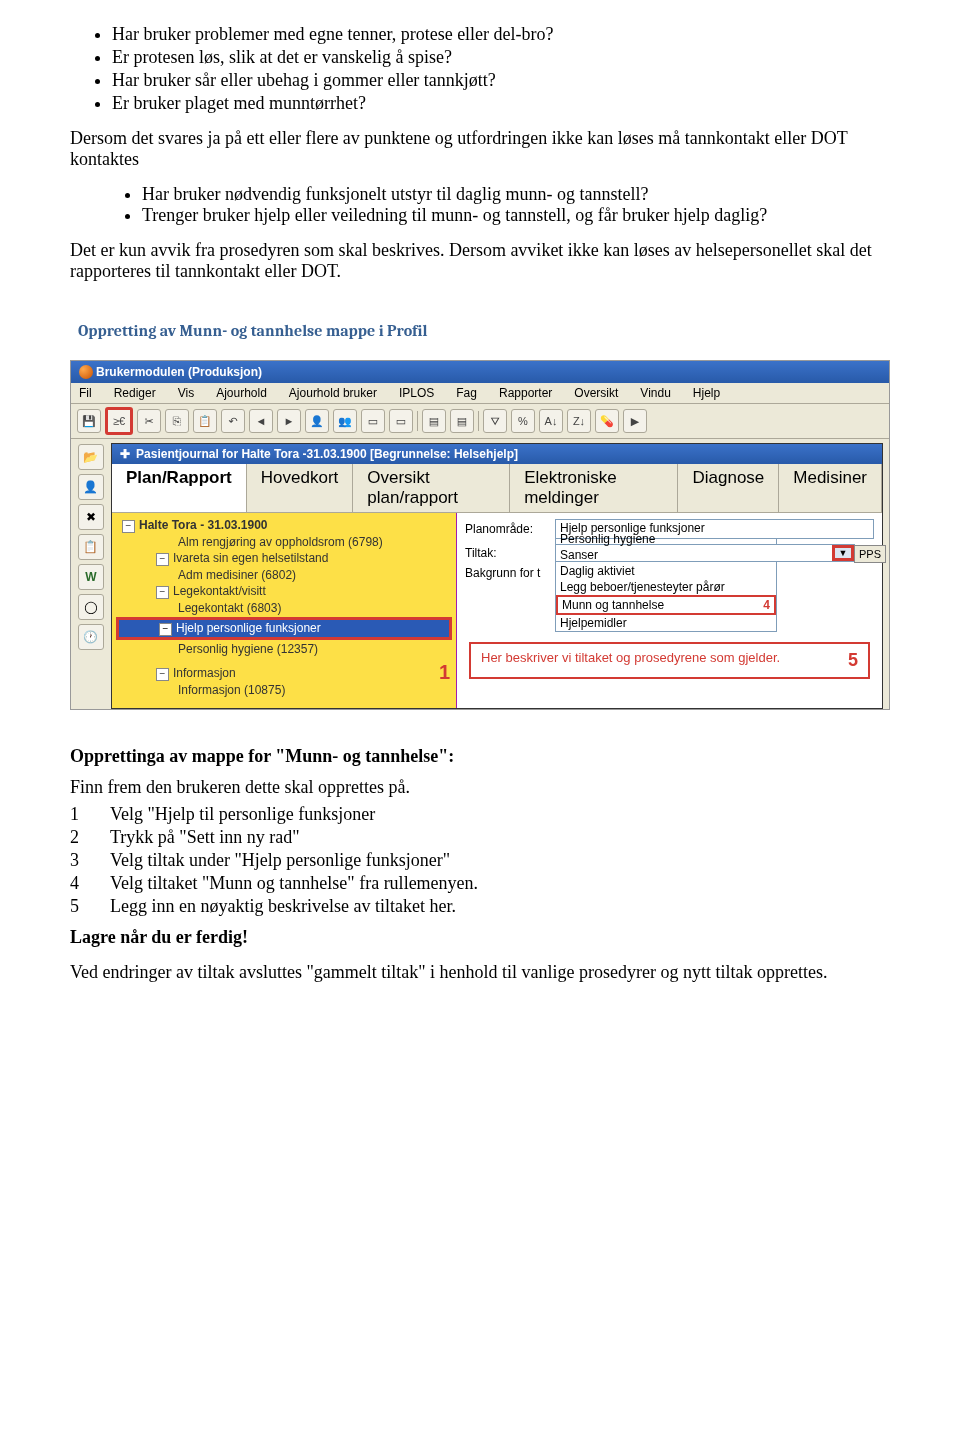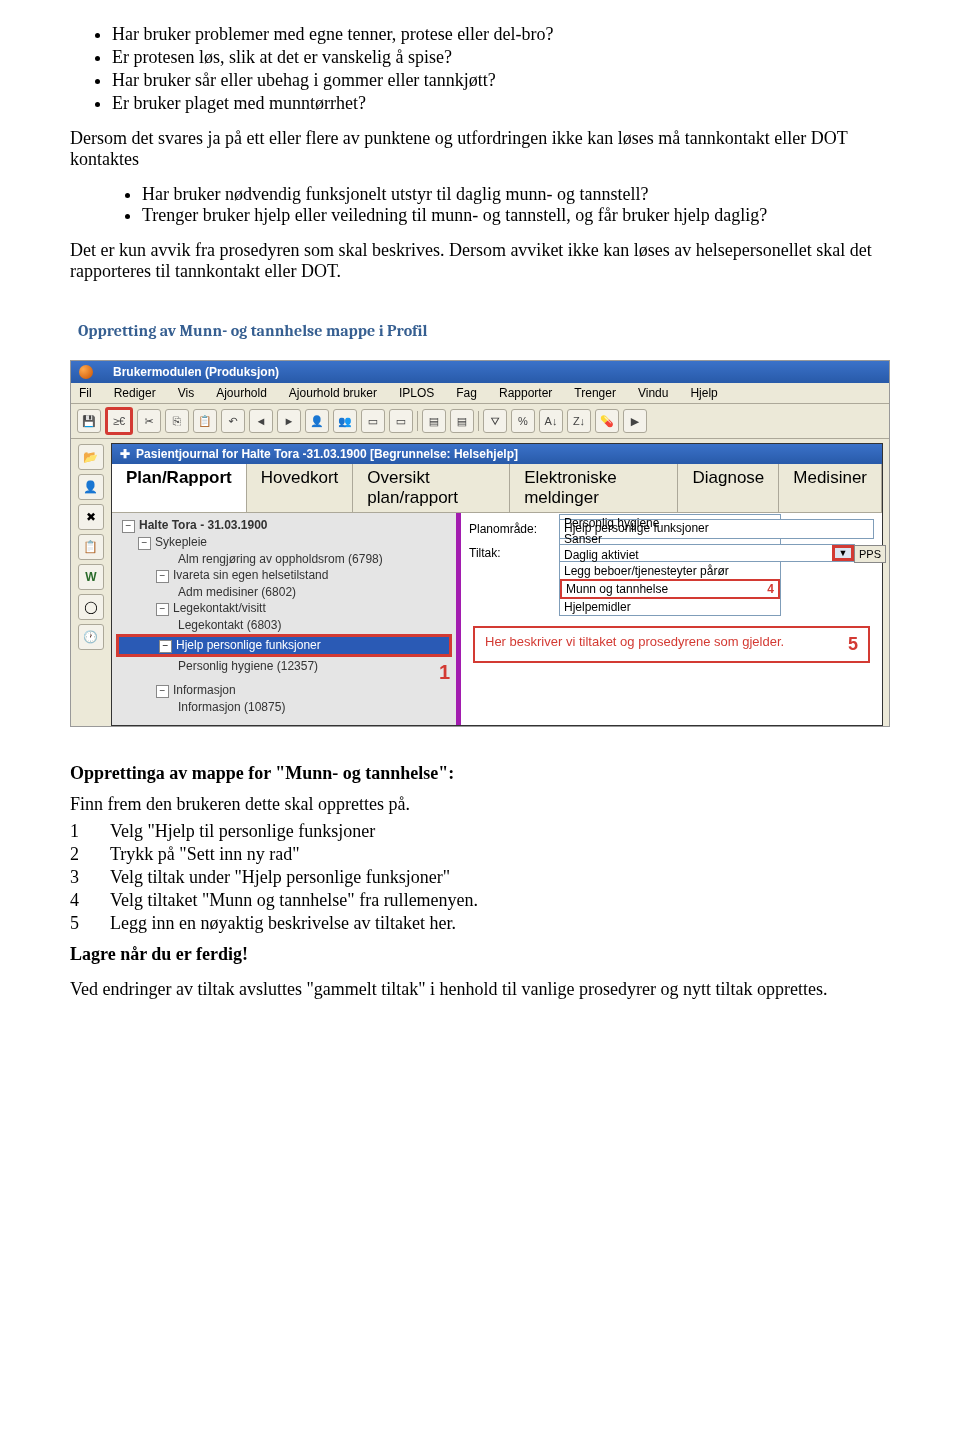--- a/index.html
+++ b/index.html
@@ -6,37 +6,37 @@
   ul.bullets { list-style:disc; margin:4px 0 4px 42px; padding:0; }
   ul.bullets li { margin:2px 0; }
   ul.inner { list-style:disc; margin:4px 0 4px 72px; padding:0; }
   p { margin:14px 0; }
   h2.section { font-family:Cambria,Georgia,serif; font-size:16px; color:#365F91; font-weight:bold; margin:40px 8px 20px; }
   .steps { margin:6px 0; }
   .steps .row { display:flex; margin:2px 0; }
   .steps .num { width:40px; }
   .bold { font-weight:bold; margin:10px 0; }
   .screenshot { border:1px solid #999; background:#ece9d8; font-family:Tahoma,Arial,sans-serif; font-size:12px; color:#000; margin:20px 0 36px; }
-  .titlebar { background:linear-gradient(#3b72c9,#285aa9); color:#fff; padding:4px 8px; font-weight:bold; display:flex; align-items:center; gap:20px; }
+  .titlebar { background:linear-gradient(#3b72c9,#285aa9); color:#fff; padding:4px 8px; font-weight:bold; display:flex; align-items:center; gap:3px; }
   .titlebar .orb { width:14px; height:14px; border-radius:50%; background:radial-gradient(circle at 30% 30%,#ffa94d,#c75000); }
   .menubar { background:#ece9d8; padding:3px 8px; display:flex; gap:22px; border-bottom:1px solid #aca899; }
   .toolbar { background:#ece9d8; padding:3px 6px; display:flex; gap:4px; align-items:center; border-bottom:1px solid #aca899; }
   .tbtn { width:22px; height:22px; border:1px solid #aca899; background:#f4f2ea; border-radius:3px; display:flex; align-items:center; justify-content:center; font-size:11px; color:#444; }
   .tbtn.save { color:#2a5ab5; font-weight:bold; }
   .tbtn.sep { width:1px; border:none; background:#aca899; height:20px; border-radius:0; }
   .redmark { border:3px solid #d33a33; }
   .inner-window { margin:4px 6px 0 40px; border:1px solid #333; background:#fff; position:relative; }
   .sidebar-vert { position:absolute; left:-34px; top:0; width:28px; display:flex; flex-direction:column; gap:4px; }
   .sidebar-vert .sbtn { width:24px; height:24px; border:1px solid #aca899; background:#f4f2ea; border-radius:3px; display:flex; align-items:center; justify-content:center; font-size:12px; }
   .inner-title { background:linear-gradient(#3b72c9,#285aa9); color:#fff; padding:3px 8px; font-weight:bold; display:flex; align-items:center; gap:6px; }
   .tabs { display:flex; background:#ece9d8; border-bottom:1px solid #aca899; }
   .tab { padding:4px 14px; border-right:1px solid #aca899; background:#ece9d8; font-size:17px; }
   .tab.active { background:#fff; font-weight:bold; }
   .content { display:flex; }
-  .tree { width:336px; border-right:5px solid #a21caf; background:#e5e5e5; padding:4px 4px 10px 4px; font-size:12px; color:#333; }
+  .tree { width:336px; border-right:1px solid #a21caf; background:#fde047; padding:4px 4px 10px 4px; font-size:12px; color:#333; }
   .tree .line { padding:1px 0 1px 6px; white-space:nowrap; }
   .tree .i1 { padding-left:22px; }
   .tree .i2 { padding-left:40px; }
   .tree .i3 { padding-left:62px; }
   .exp { display:inline-block; width:11px; height:11px; border:1px solid #888; text-align:center; font-size:10px; line-height:10px; margin-right:4px; background:#fff; }
   .tree .sel { background:#2a5ab5; color:#fff; }
   .tree .markwrap { border:3px solid #d33a33; margin:1px 0; padding:0; }
   .numbadge { position:absolute; color:#d33a33; font-weight:bold; font-size:20px; }
   .right { flex:1; padding:4px 8px; position:relative; font-size:12px; }
   .field { display:flex; margin:2px 0; align-items:center; }
@@ -78,21 +78,21 @@
   </div>
   <div class="menubar">
     <span>Fil</span>
     <span>Rediger</span>
     <span>Vis</span>
     <span>Ajourhold</span>
     <span>Ajourhold bruker</span>
     <span>IPLOS</span>
     <span>Fag</span>
     <span>Rapporter</span>
-    <span>Trenger</span>
+    <span>Oversikt</span>
     <span>Vindu</span>
     <span>Hjelp</span>
   </div>
   <div class="toolbar">
     <div class="tbtn save">💾</div>
     <div class="tbtn redmark">≥€</div>
     <div class="tbtn">✂</div>
     <div class="tbtn">⎘</div>
     <div class="tbtn">📋</div>
     <div class="tbtn">↶</div>
@@ -133,21 +133,20 @@
       <div class="tab">Hovedkort</div>
       <div class="tab">Oversikt plan/rapport</div>
       <div class="tab">Elektroniske meldinger</div>
       <div class="tab">Diagnose</div>
       <div class="tab">Medisiner</div>
     </div>
     <div class="content">
 
       <div class="tree" style="position:relative">
         <div class="line"><span class="exp">−</span><b>Halte Tora - 31.03.1900</b></div>
-        <div class="line i1"><span class="exp">−</span><span>Sykepleie</span></div>
         <div class="line i3">Alm rengjøring av oppholdsrom (6798)</div>
         <div class="line i2"><span class="exp">−</span><span>Ivareta sin egen helsetilstand</span></div>
         <div class="line i3">Adm medisiner (6802)</div>
         <div class="line i2"><span class="exp">−</span><span>Legekontakt/visitt</span></div>
         <div class="line i3">Legekontakt (6803)</div>
         <div class="markwrap">
           <div class="line i2 sel"><span class="exp" style="background:#fff;color:#000">−</span><span>Hjelp personlige funksjoner</span></div>
         </div>
         <div class="line i3">Personlig hygiene (12357)</div>
         <div style="height:8px"></div>
@@ -162,20 +161,23 @@
           <span class="lbl">Planområde:</span>
           <span class="val">Hjelp personlige funksjoner</span>
         </div>
         <div class="field">
           <span class="lbl">Tiltak:</span>
           <div class="val dropdown" style="padding:0;display:flex">
             <span style="flex:1"></span>
             <span class="dropbtn">▼</span>
           </div>
           <span class="numbadge" style="position:static;margin-left:8px">3</span>
+        </div>
+        <div class="field">
+          <span class="lbl">Bakgrunn for t</span>
         </div>
         <div class="listbox" style="margin-top:-52px">
           <div class="opt">Personlig hygiene</div>
           <div class="opt">Sanser</div>
           <div class="opt">Daglig aktiviet</div>
           <div class="opt">Legg beboer/tjenesteyter pårør</div>
           <div class="opt mark">
             <span>Munn og tannhelse</span>
             <span style="float:right;color:#d33a33;font-weight:bold">4</span>
           </div>

